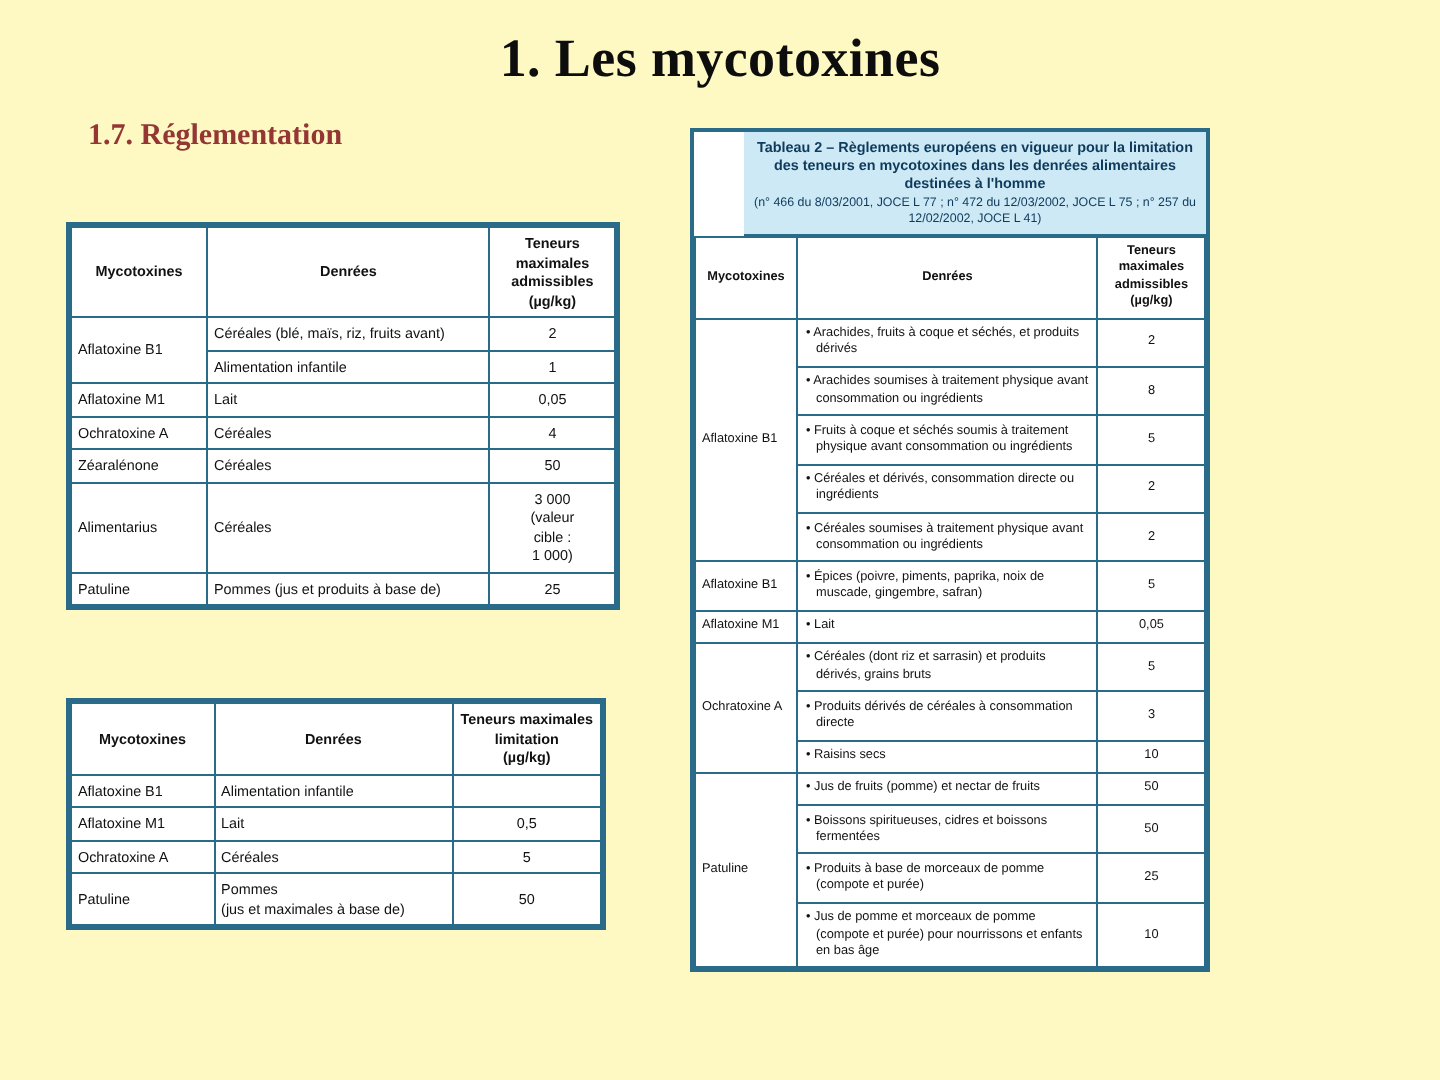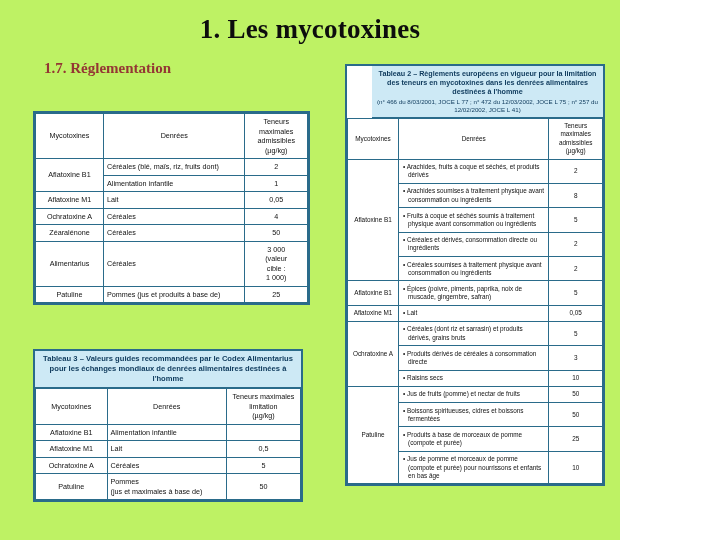--- a/index.html
+++ b/index.html
@@ -1,20 +1,20 @@
 <!DOCTYPE html>
 <html><head>
 <meta charset="utf-8">
 <style>
   * { box-sizing: border-box; }
   html, body { margin: 0; padding: 0; background: #fff; }
   .slide {
     position: relative;
-    width: 620px; height: 540px;
-    background: #bef264;
+    width: 720px; height: 540px;
+    background: #fef9c3;
     overflow: hidden;
     font-family: "Liberation Sans", sans-serif;
     color: #111;
   }
   .slide-title {
     position: absolute; top: 14px; left: 0; width: 100%;
     text-align: center;
     font-family: "Liberation Serif", serif;
     font-size: 27px; font-weight: bold; color: #0d0d0d;
     letter-spacing: 0.2px;
@@ -35,24 +35,24 @@
     border-bottom: 1.5px solid #2a6b8a;
     font-weight: bold; color: #0e3a5c;
     text-align: center;
     padding: 3px 5px;
   }
   .t1 .title, .t3 .title { font-size: 7.6px; line-height: 1.32; }
   .t2 .title { font-size: 7.2px; line-height: 1.28; margin-left: 25px; }
   .t2 .title .ref { display: block; font-weight: normal; font-size: 6.2px; margin-top: 1px; line-height: 1.3; }
   .tbl table { width: 100%; border-collapse: collapse; table-layout: fixed; }
   .tbl th, .tbl td { border: 1px solid #2a6b8a; vertical-align: middle; }
-  .tbl th { font-weight: normal; text-align: center; white-space: pre-line; }
+  .tbl th { font-weight: bold; text-align: center; white-space: pre-line; }
   .t1 th, .t1 td, .t3 th, .t3 td { font-size: 7.2px; line-height: 1.32; padding: 3px; }
   .t2 th, .t2 td { font-size: 6.4px; line-height: 1.28; padding: 3.5px 3px; }
-  .tbl td.myco { text-align: center; }
+  .tbl td.myco { text-align: left; }
   .tbl td.val  { text-align: center; white-space: pre-line; }
   .tbl td.denree { white-space: pre-line; }
   .t2 td.denree { text-indent: -5px; padding-left: 9px; }
   
   .t1 { left: 33px;  top: 111px; width: 277px; }
   .t3 { left: 33px;  top: 349px; width: 270px; }
   .t2 { left: 345px; top: 64px;  width: 260px; }
   
   .t1 th:nth-child(1){ width: 25%; } .t1 th:nth-child(2){ width: 52%; } .t1 th:nth-child(3){ width: 23%; }
   .t3 th:nth-child(1){ width: 27%; } .t3 th:nth-child(2){ width: 45%; } .t3 th:nth-child(3){ width: 28%; }
@@ -74,21 +74,21 @@
             <th>Denrées</th>
             <th>Teneurs
 maximales
 admissibles
 (µg/kg)</th>
           </tr>
         </thead>
       <tbody>
           <tr>
             <td rowspan="2" class="myco">Aflatoxine B1</td>
-            <td class="denree">Céréales (blé, maïs, riz, fruits dont)</td>
+            <td class="denree">Céréales (blé, maïs, riz, fruits avant)</td>
             <td class="val">2</td>
           </tr>
           <tr>
             <td class="denree">Alimentation infantile</td>
             <td class="val">1</td>
           </tr>
           <tr>
             <td rowspan="1" class="myco">Aflatoxine M1</td>
             <td class="denree">Lait</td>
             <td class="val">0,05</td>
@@ -114,21 +114,20 @@
           <tr>
             <td rowspan="1" class="myco">Patuline</td>
             <td class="denree">Pommes (jus et produits à base de)</td>
             <td class="val">25</td>
           </tr>
         </tbody>
     </table>
   </div>
 
   <div class="tbl t3">
-    <div class="title">Tableau 3 – Valeurs guides recommandées par le Codex Alimentarius pour les échanges mondiaux de denrées alimentaires destinées à l'homme</div>
     <table>
       <thead>
           <tr>
             <th>Mycotoxines</th>
             <th>Denrées</th>
             <th>Teneurs maximales
 limitation
 (µg/kg)</th>
           </tr>
         </thead>

